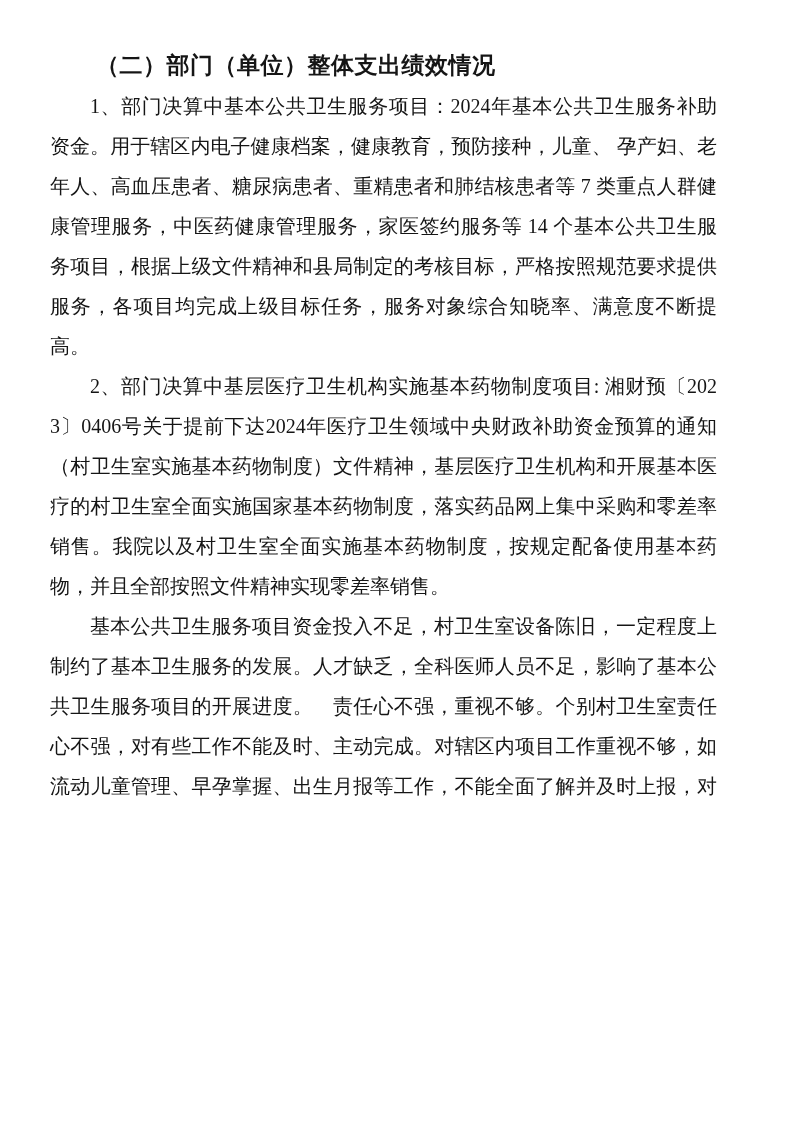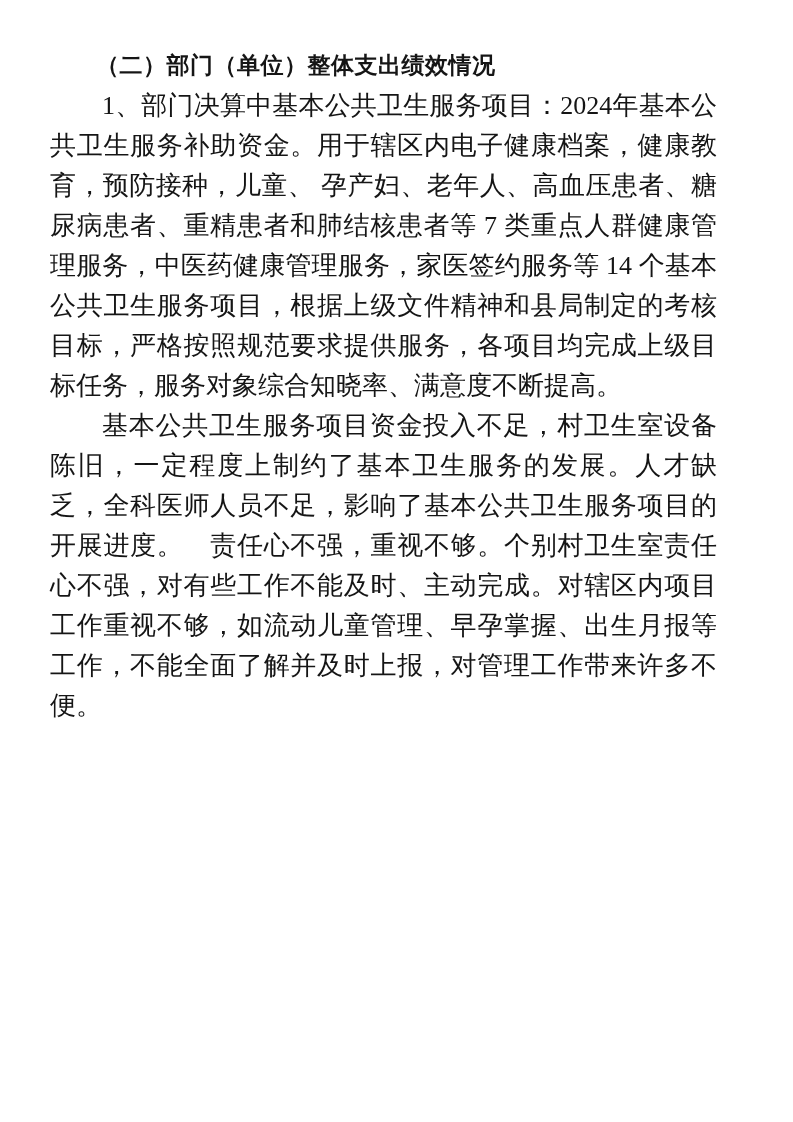--- a/index.html
+++ b/index.html
@@ -13,21 +13,21 @@
     height: 806px;
     margin: 0 auto;
     background: #ffffff;
     box-sizing: border-box;
     padding: 46px 76px 0 50px;
     overflow: hidden;
     font-family: "Liberation Serif", "DejaVu Serif", serif;
     color: #151515;
   }
   .doc-block {
-    font-size: 26px;
+    font-size: 20px;
     line-height: 40px;
     text-indent: 2em;
     text-align: justify;
     margin: 0;
     word-break: break-all;
   }
   .doc-heading {
     font-size: 23px;
     font-weight: bold;
     text-align: left;
@@ -35,17 +35,18 @@
   }
 </style>
 </head>
 <body>
 
 <div class="page">
   <div class="doc-block doc-heading">（二）部门（单位）整体支出绩效情况</div>
 
   <div class="doc-block">1、部门决算中基本公共卫生服务项目：2024年基本公共卫生服务补助资金。用于辖区内电子健康档案，健康教育，预防接种，儿童、 孕产妇、老年人、高血压患者、糖尿病患者、重精患者和肺结核患者等 7 类重点人群健康管理服务，中医药健康管理服务，家医签约服务等 14 个基本公共卫生服务项目，根据上级文件精神和县局制定的考核目标，严格按照规范要求提供服务，各项目均完成上级目标任务，服务对象综合知晓率、满意度不断提高。</div>
 
+  <div class="doc-block">2、部门决算中基层医疗卫生机构实施基本药物制度项目: 湘财预〔2023〕0406号关于提前下达2024年医疗卫生领域中央财政补助资金预算的通知（村卫生室实施基本药物制度）文件精神，基层医疗卫生机构和开展基本医疗的村卫生室全面实施国家基本药物制度，落实药品网上集中采购和零差率销售。我院以及村卫生室全面实施基本药物制度，按规定配备使用基本药物，并且全部按照文件精神实现零差率销售。</div>
 
 
 
   <div class="doc-block">基本公共卫生服务项目资金投入不足，村卫生室设备陈旧，一定程度上制约了基本卫生服务的发展。人才缺乏，全科医师人员不足，影响了基本公共卫生服务项目的开展进度。　责任心不强，重视不够。个别村卫生室责任心不强，对有些工作不能及时、主动完成。对辖区内项目工作重视不够，如流动儿童管理、早孕掌握、出生月报等工作，不能全面了解并及时上报，对管理工作带来许多不便。</div>
 </div>
 
 </body></html>

